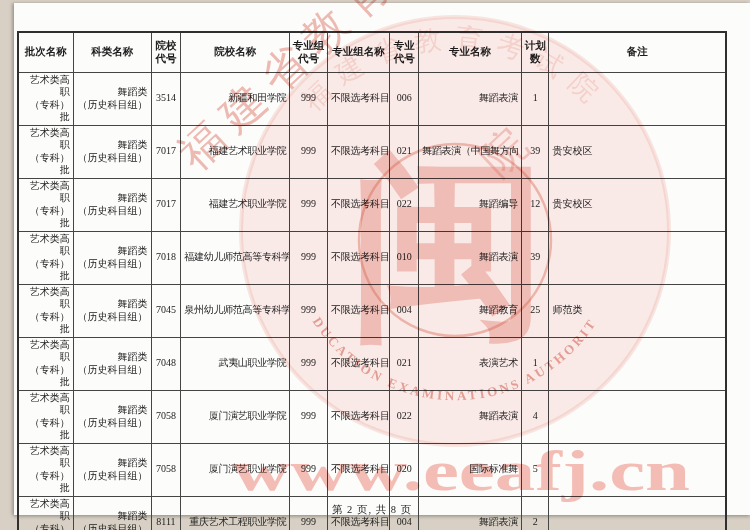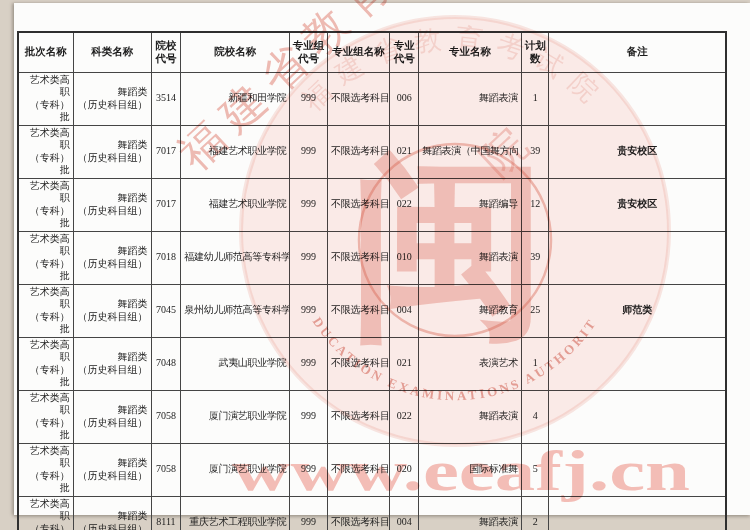--- a/index.html
+++ b/index.html
@@ -28,21 +28,21 @@
   table.plan tbody tr { height:26.7px; }
   table.plan th {
     font-size:10.5px; font-weight:bold; text-align:center;
     white-space:pre-line; line-height:1.3; padding:1px 1px;
   }
   table.plan td { font-size:10px; line-height:1.25; padding:1px 3px; }
   td.c-batch, td.c-category { text-align:right; white-space:pre-line; font-size:9.5px; }
   td.c-college_code, td.c-group_code, td.c-major_code, td.c-plan_count { text-align:center; }
   td.c-college_name, td.c-major_name { text-align:right; white-space:nowrap; font-size:9.5px; letter-spacing:-0.3px; padding-left:4px; }
   td.c-group_name { text-align:center; white-space:nowrap; padding-left:3px; letter-spacing:-0.2px; }
-  td.c-remark { text-align:center; font-size:9.5px; padding-left:4px;font-weight:bold; }
+  td.c-remark { text-align:left; font-size:9.5px; padding-left:4px; }
   .footer {
     position:absolute; left:3px; top:500px; width:710px;
     text-align:center; font-size:10.5px; color:#222; letter-spacing:1px;
   }
   svg.watermark {
     position:absolute; left:0; top:0; width:750px; height:530px;
     pointer-events:none; mix-blend-mode:multiply;
   }
   .seal-serif { font-family:"Liberation Serif","DejaVu Serif",serif; }
 </style>
@@ -206,20 +206,21 @@
     <td class="c-group_code">999</td>
     <td class="c-group_name">不限选考科目</td>
     <td class="c-major_code">004</td>
     <td class="c-major_name">舞蹈表演</td>
     <td class="c-plan_count">2</td>
     <td class="c-remark"></td>
   </tr>
         </tbody>
     </table>
 
+    <div class="footer">第 2 页, 共 8 页</div>
   </div>
 
   <svg class="watermark" viewBox="0 0 750 530">
 
     <circle cx="455" cy="231" r="214" fill="#f0897a" fill-opacity="0.15" stroke="#e57c6b" stroke-opacity="0.18" stroke-width="4"></circle>
 
     <circle cx="455" cy="240" r="96" fill="none" stroke="#d95f4e" stroke-opacity="0.4" stroke-width="2.5"></circle>
 
     <text x="448" y="316" text-anchor="middle" font-size="198" font-weight="bold" fill="#d95f4e" fill-opacity="0.32">闽</text>
 

